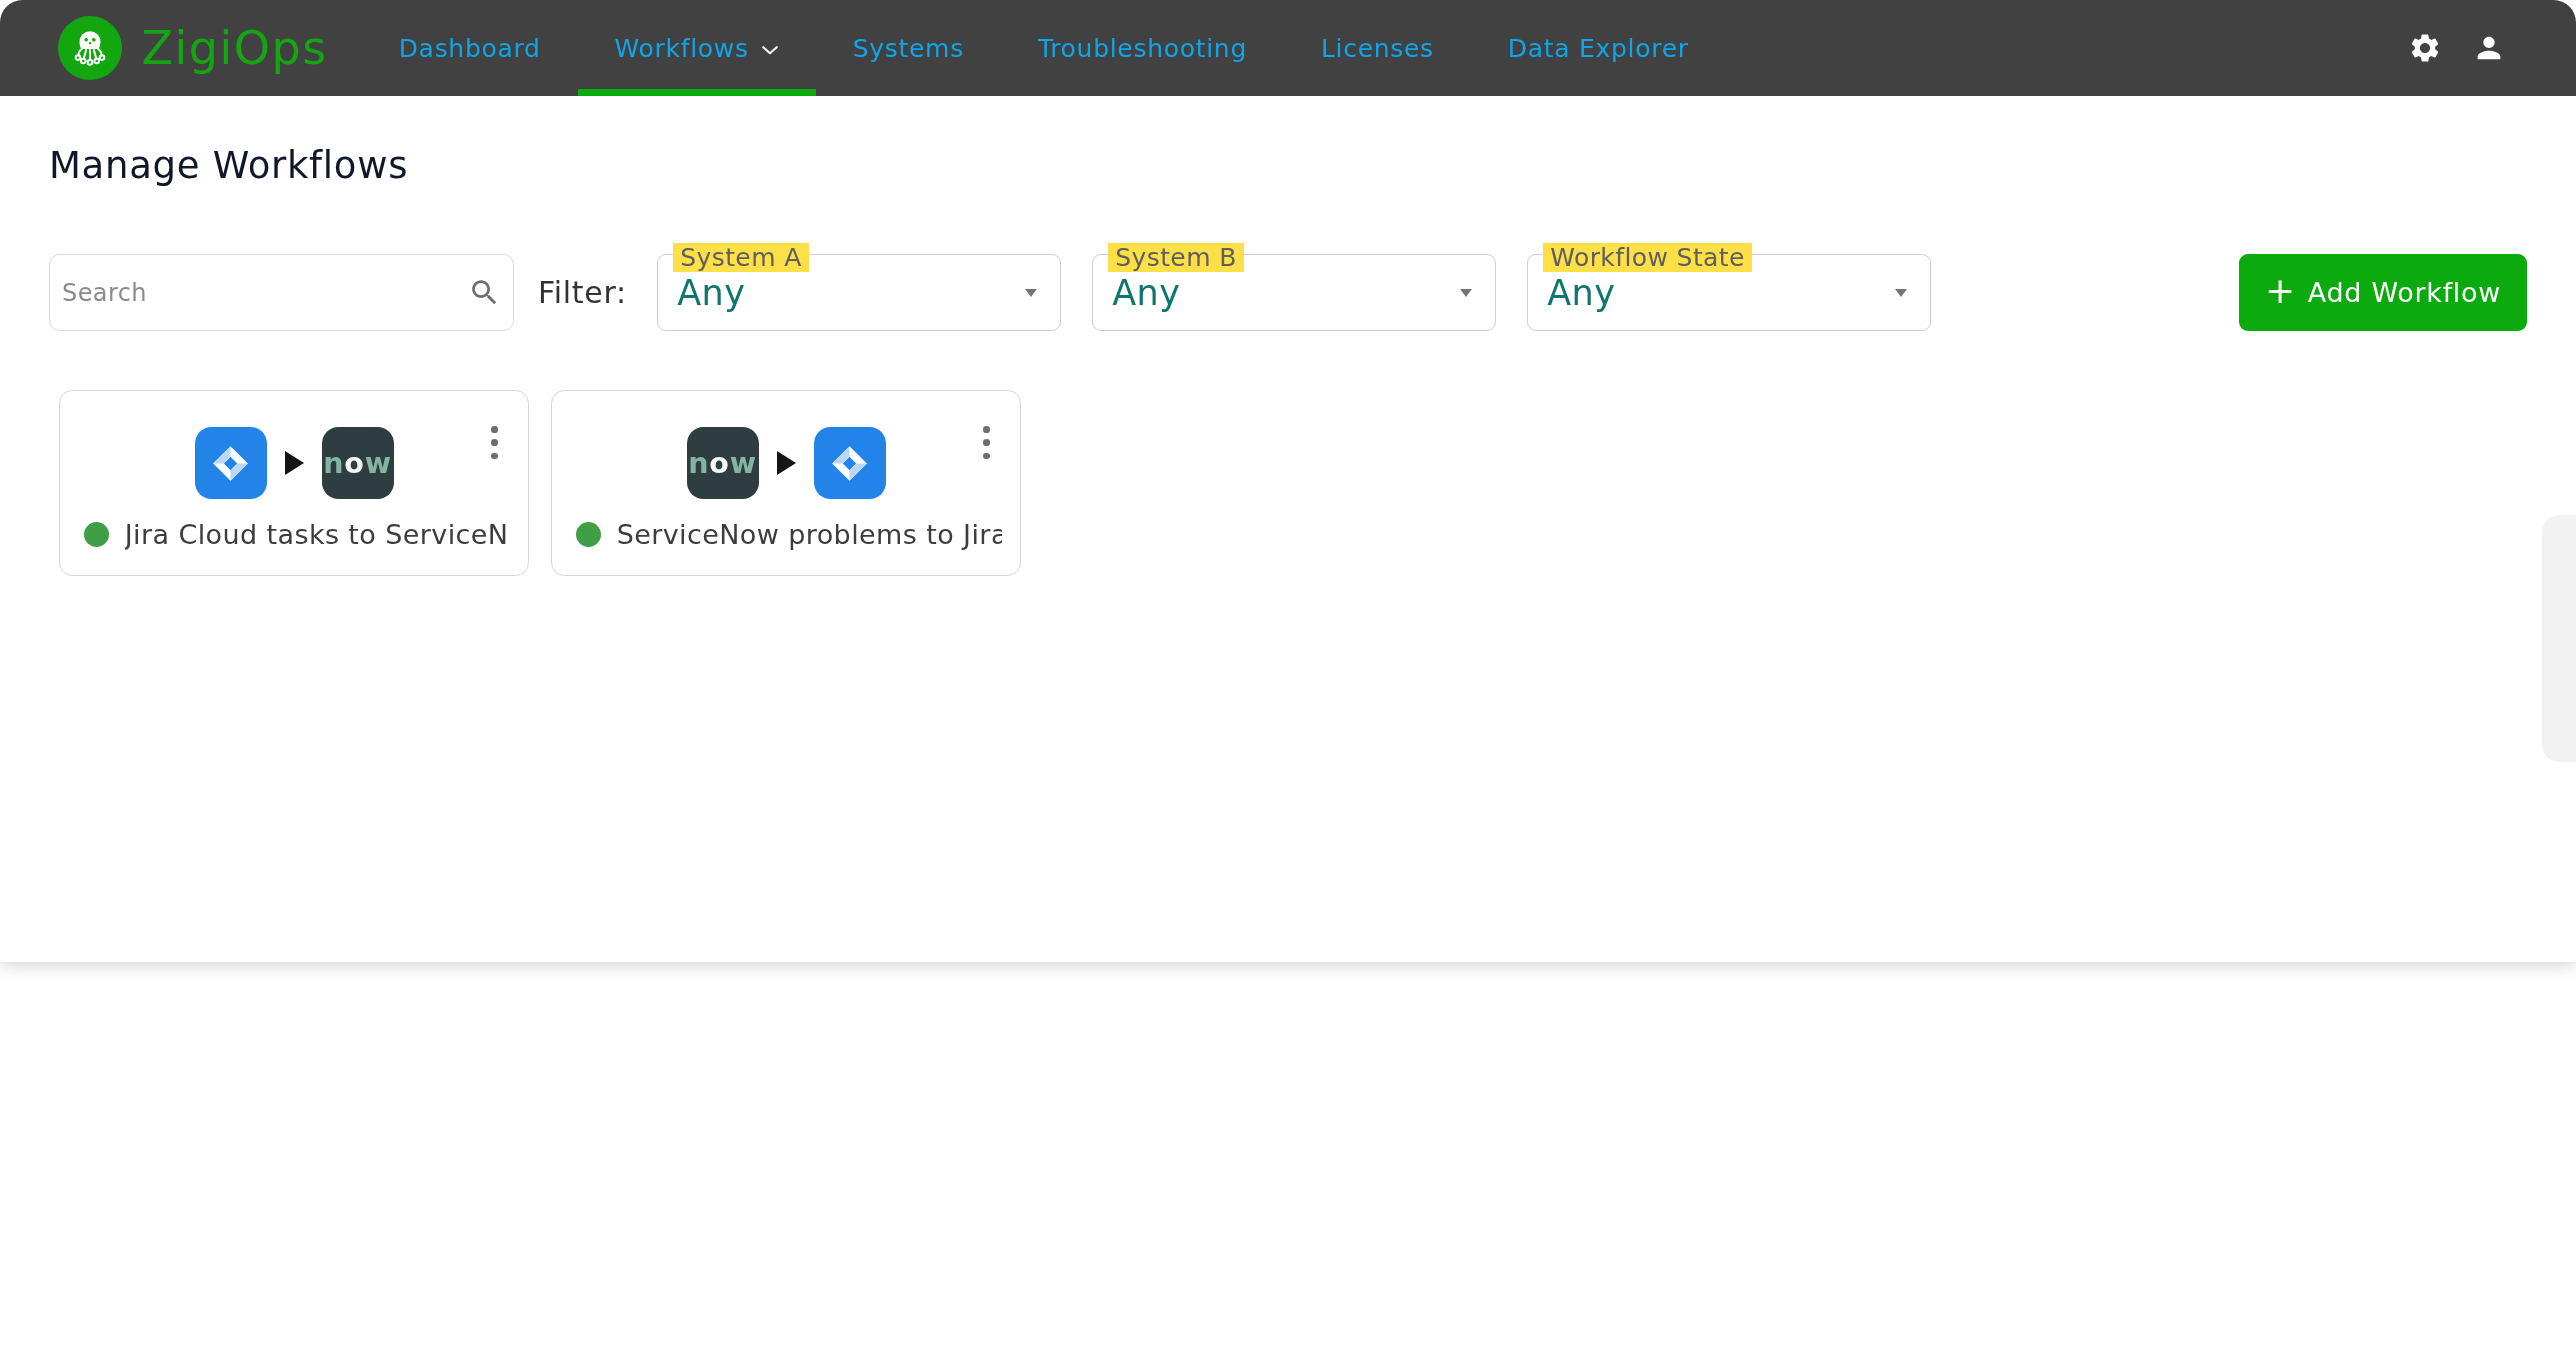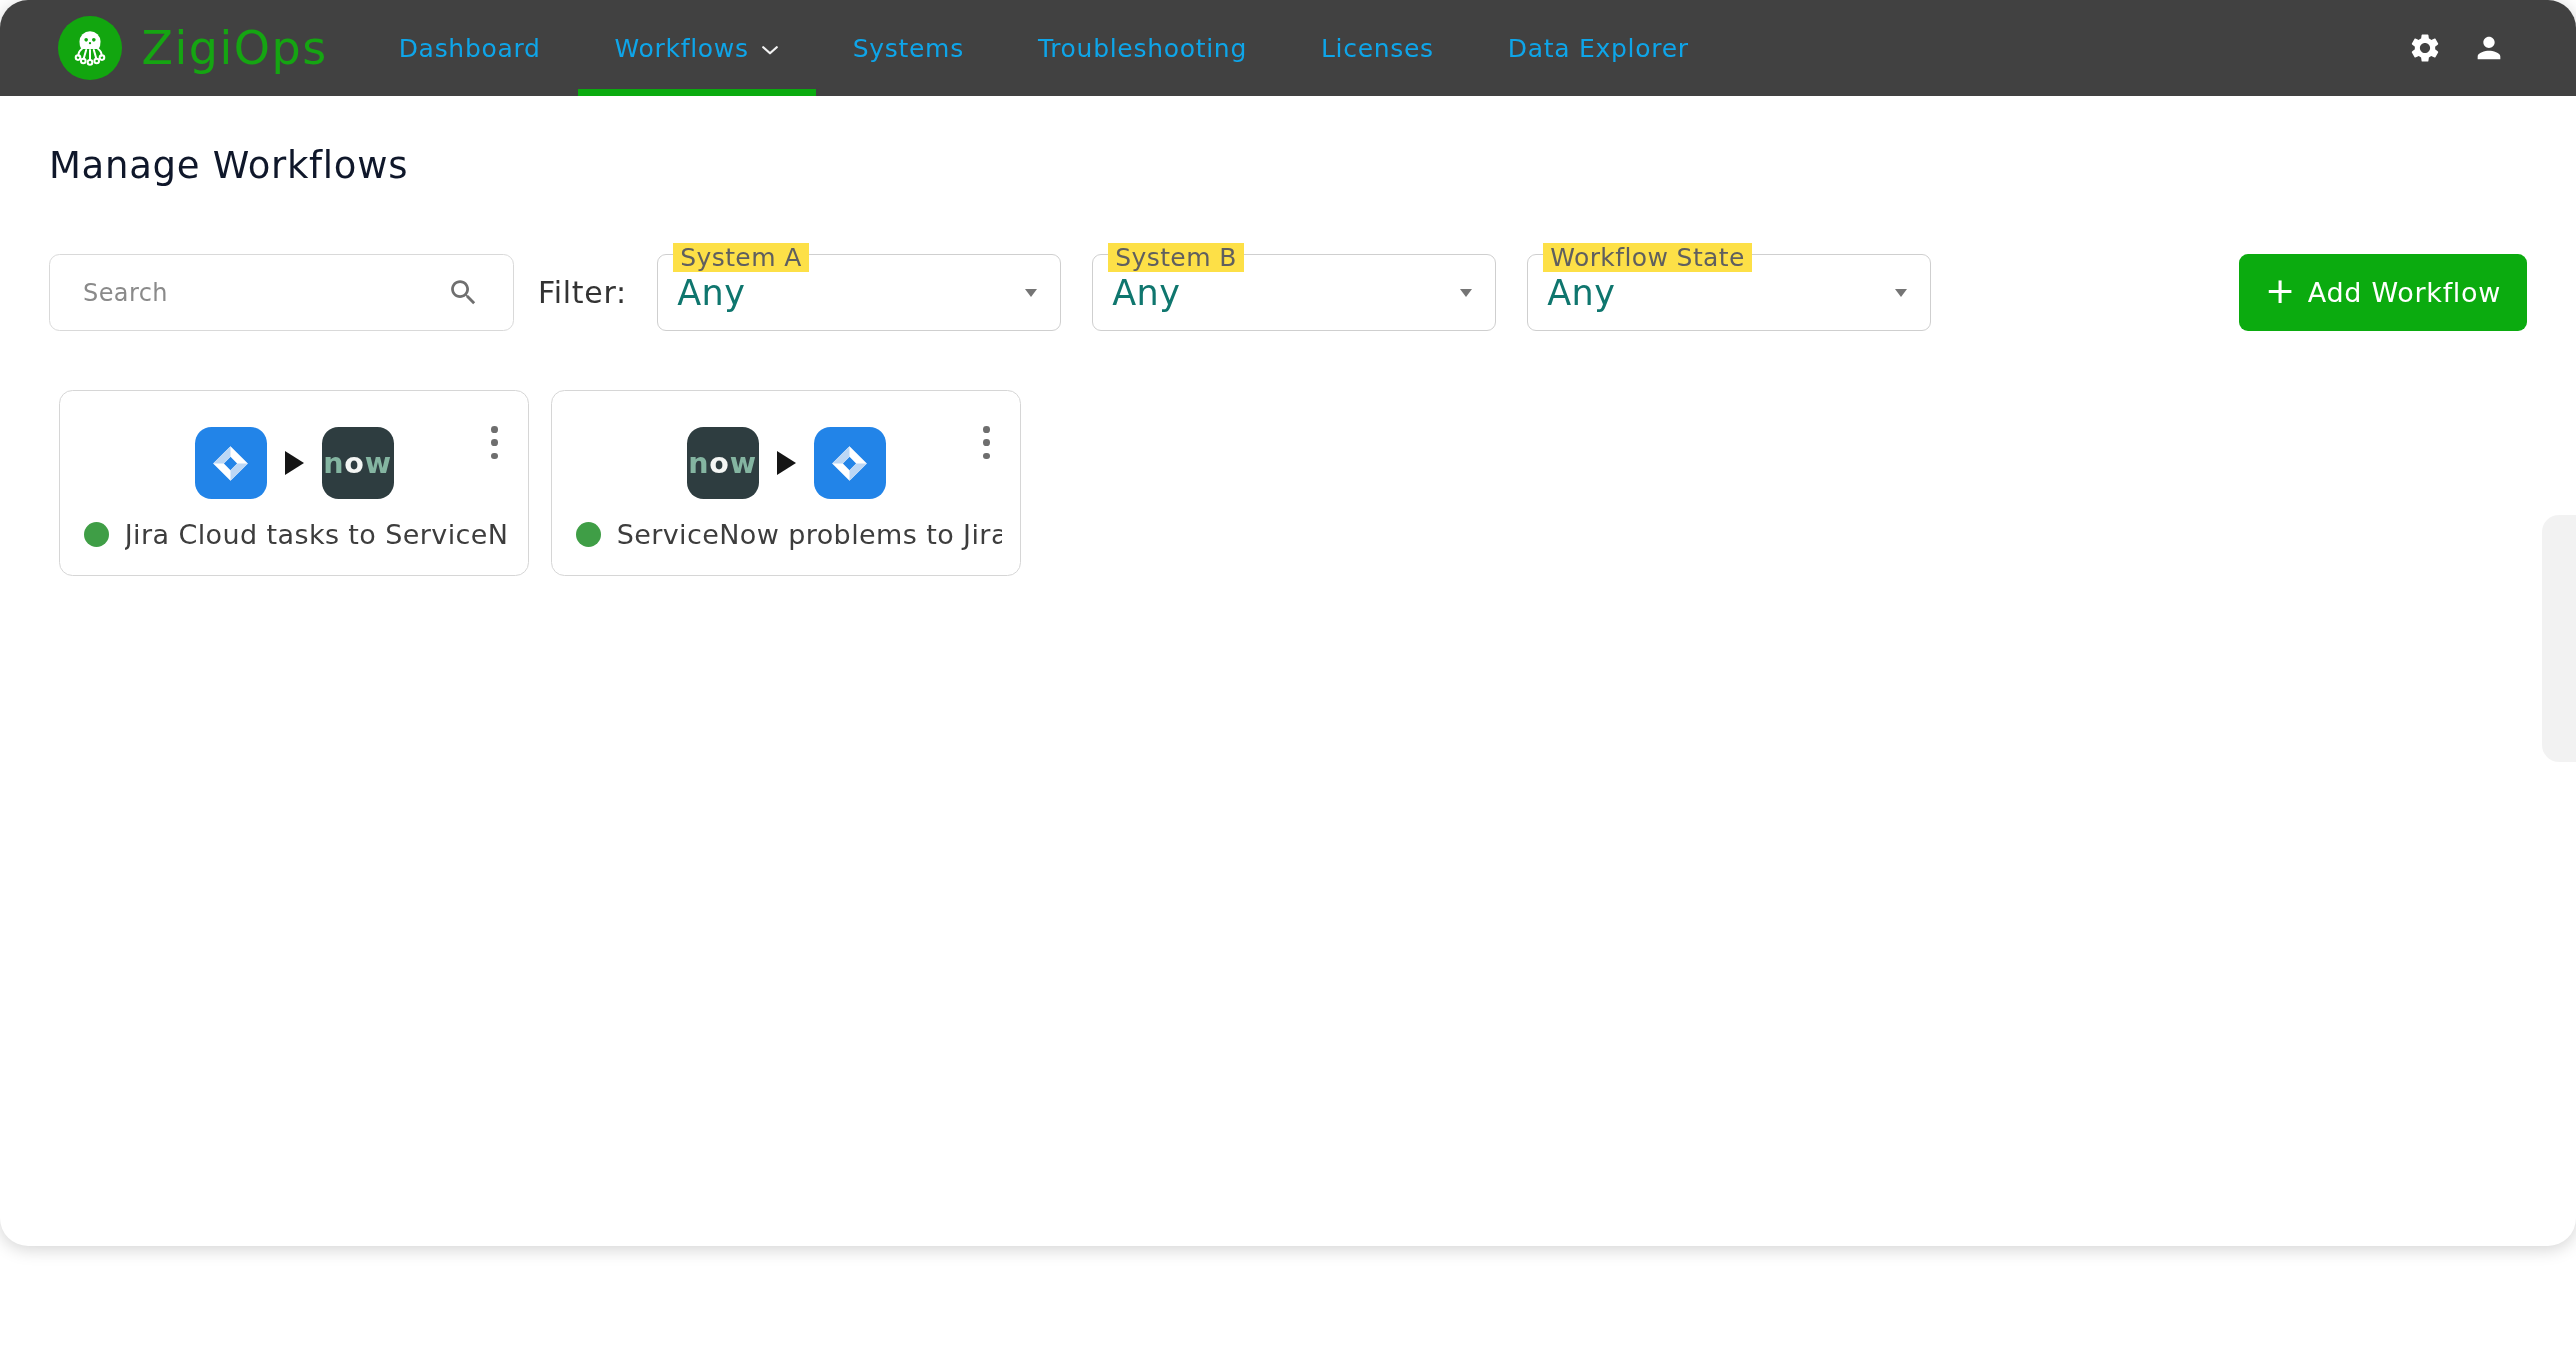--- a/index.html
+++ b/index.html
@@ -4,23 +4,23 @@
 <style>
   * { box-sizing: border-box; margin: 0; padding: 0; }
   html, body {
     width: 2576px; height: 1354px;
     margin: 0; overflow: hidden;
     background: #ffffff;
     font-family: "DejaVu Sans", "Liberation Sans", sans-serif;
   }
   .window {
     position: relative;
-    width: 2576px; height: 1246px;
+    width: 2576px; height: 962px;
     background: #ffffff;
-    border-radius: 28px;
+    border-radius: 2px;
     overflow: hidden;
     box-shadow: 0 3px 16.5px rgba(0,0,0,.18);
   }
 
   
   .navbar {
     height: 96px;
     background: #414141;
     display: flex;
     align-items: stretch;
@@ -83,21 +83,21 @@
     margin-top: 66px;
     display: flex;
     align-items: stretch;
     height: 77px;
   }
   .search-box {
     width: 465px;
     border: 1.5px solid #d9d9d9;
     border-radius: 10.5px;
     display: flex; align-items: center;
-    padding: 0 33px;
+    padding: 0 12px;
     background: #fff;
   }
   .search-box input {
     flex: 1;
     border: none; outline: none;
     font-size: 24px;
     color: #222;
     font-family: inherit;
     letter-spacing: 0.4px;
     background: transparent;

